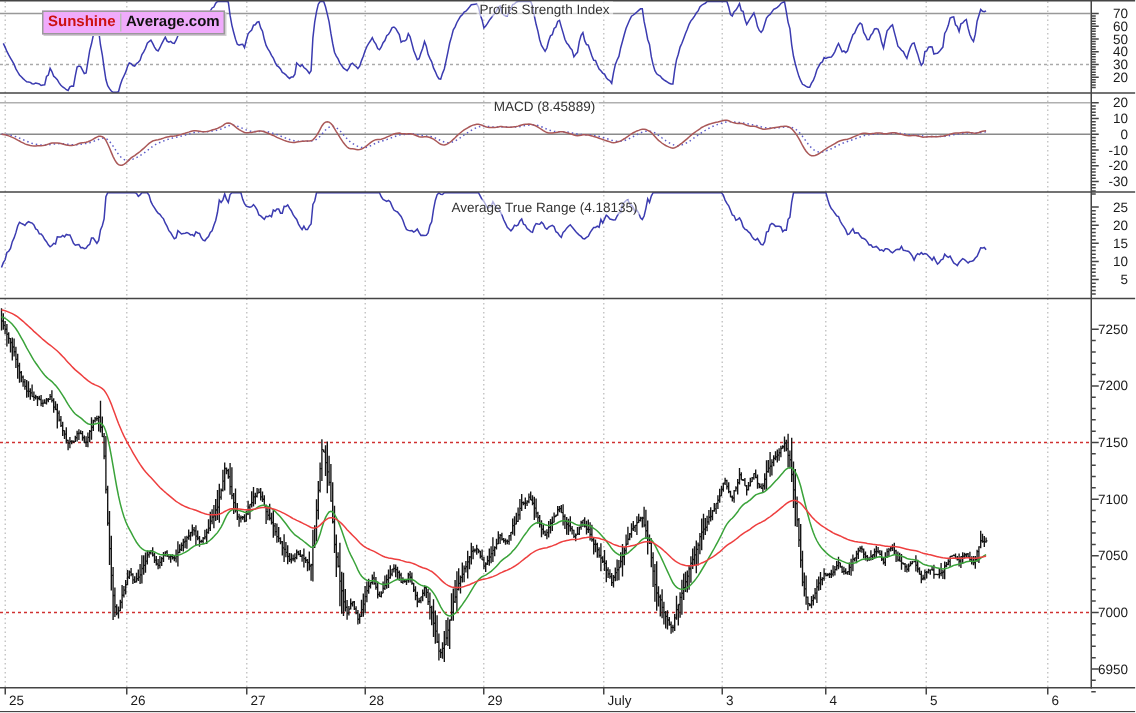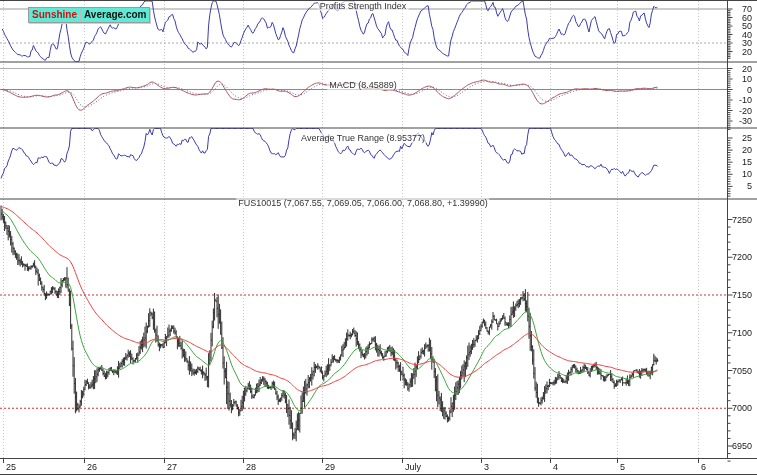--- a/index.html
+++ b/index.html
@@ -1,21 +1,21 @@
 <!DOCTYPE html>
 <html><head>
 <meta charset="utf-8">
 <style>
   html,body{margin:0;padding:0;background:#fff;}
   #fig{position:relative;width:757px;height:475px;background:#ffffff;overflow:hidden;
        font-family:"Liberation Sans",sans-serif;}
   #chart{position:absolute;left:0;top:0;}
   .ptitle{position:absolute;transform:translateX(-50%);font-size:9px;line-height:10px;
           color:#333;white-space:nowrap;background:rgba(255,255,255,.6);padding:0 2px;}
-  .logo{position:absolute;left:28px;top:7px;background:#5eead4;border:1px solid #9a9a9a;
+  .logo{position:absolute;left:28px;top:7px;background:#f0abfc;border:1px solid #9a9a9a;
         box-shadow:1px 1px 0 #cfcfcf;font-size:10px;font-weight:bold;line-height:12px;
         padding:1px 0;display:flex;}
   .logo span{padding:0 3px;}
   .logo .sun{color:#cc1111;border-right:1px solid #bbb;}
   .logo .prof{color:#111;}
 </style>
 </head>
 <body>
 
 <div id="fig">
@@ -213,16 +213,15 @@
       <line x1="698.5" y1="458.5" x2="698.5" y2="463" stroke="#444444" stroke-width="1"></line>
       <text x="701" y="470" text-anchor="start" font-size="9px" font-family="&quot;Liberation Sans&quot;,sans-serif" fill="#1a1a1a">6</text>
     </svg>
 
   <div class="logo">
     <span class="sun">Sunshine</span>
       <span class="prof">Average.com</span>
   </div>
 
   <div class="ptitle" style="left:363px;top:1px">Profits Strength Index</div>
-  <div class="ptitle" style="left:363px;top:80px">MACD (8.45889)</div>
-  <div class="ptitle" style="left:363px;top:133px">Average True Range (8.95377)</div>
-  <div class="ptitle" style="left:363px;top:198px">FUS10015 (7,067.55, 7,069.05, 7,066.00, 7,068.80, +1.39990)</div>
+  <div class="ptitle" style="left:363px;top:66px">MACD (8.45889)</div>
+  <div class="ptitle" style="left:363px;top:133px">Average True Range (4.18135)</div>
 </div>
 
 </body></html>

